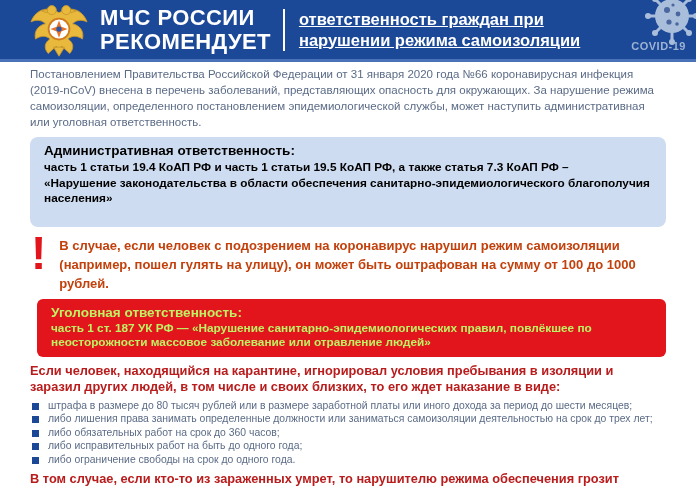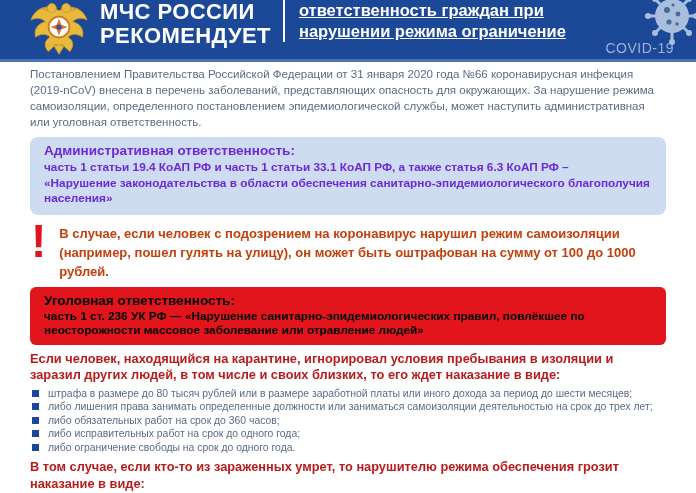--- a/index.html
+++ b/index.html
@@ -4,56 +4,56 @@
 <style>
   * { margin:0; padding:0; box-sizing:border-box; }
   html,body { width:696px; height:493px; background:#fff; overflow:hidden; }
   body { font-family:"Liberation Sans", sans-serif; position:relative; }
 
   .poster { width:696px; height:493px; background:#fff; position:relative; overflow:hidden; }
 
   
   .header {
     height:62px; background:#1c4898; border-bottom:3px solid #4a72b8;
-    display:flex; padding-left:26px; position:relative;
+    display:flex; align-items:center; padding-left:26px; position:relative;
   }
   .emblem { width:66px; height:56px; flex:none; margin-right:8px; }
   .brand { color:#fff; font-weight:800; font-size:22px; line-height:24px; letter-spacing:.4px; white-space:nowrap; }
   .hdr-divider { width:2px; height:42px; background:#ffffff; margin:0 14px 0 12px; flex:none; }
   .htitle { color:#fff; font-weight:700; font-size:16.5px; line-height:21px;text-decoration:underline; }
   .virus { position:absolute; right:-12px; top:-14px; width:72px; height:68px; }
-  .covid-label { position:absolute; right:22px; top:40px; color:#9db3d3; font-weight:400; font-size:14px; letter-spacing:.5px; }
+  .covid-label { position:absolute; right:10px; top:40px; color:#9db3d3; font-weight:700; font-size:11px; letter-spacing:.5px; }
 
   
   .content { padding:0 30px; }
 
   .intro { margin-top:4px; font-size:11.5px; line-height:16px; color:#5b6b86; max-width:650px; }
 
   .admin-box {
     margin-top:7px; background:#cddcf0; border-radius:8px;
-    padding:6px 14px 8px; color:#6d28d9;
+    padding:6px 14px 20px; color:#000000;
   }
   .box-title { font-size:13.5px; font-weight:800; margin-bottom:2px; }
   .box-line { font-size:11.8px; font-weight:700; line-height:15.5px; }
 
   .warning { display:flex; align-items:flex-start; margin-top:6px; }
   .excl { color:#e2151c; font-size:46px; font-weight:800; line-height:40px; margin:0 13px 0 1px; flex:none; }
   .warning-text { padding-top:3px; color:#c2410c; font-weight:700; font-size:13px; line-height:19px; }
 
   .criminal-box {
     margin-top:6px; background:#e2151c; border-radius:6px;
-    padding:6px 14px 7px; color:#000000;
+    padding:6px 14px 7px; color:#bef264;margin-left:7px;
   }
   .criminal-box .box-title { margin-bottom:1px; }
   .criminal-text { font-size:11.8px; font-weight:700; line-height:14.5px; max-width:600px; }
 
   .sec-heading { margin-top:6px; color:#b91c1c; font-weight:800; font-size:12.8px; line-height:16.5px; max-width:660px; }
 
   ul.bullets { list-style:none; margin-top:4px; }
-  ul.bullets li { display:flex; align-items:flex-start; margin-bottom:2px; }
+  ul.bullets li { display:flex; align-items:center; margin-bottom:2px; }
   .sq { width:7px; height:7px; background:#1a4796; flex:none; margin:2px 9px 0 2px; }
   .bullet-text { font-size:10.4px; line-height:11.5px; color:#5b6b86; }
 </style>
 </head>
 <body>
 
 <div class="poster">
 
   <div class="header">
     <svg class="emblem" viewBox="0 0 72 62">
@@ -74,21 +74,21 @@
 
     <div class="brand">
       <div>МЧС РОССИИ</div>
       <div>РЕКОМЕНДУЕТ</div>
     </div>
 
     <div class="hdr-divider"></div>
 
     <div class="htitle">
       <div>ответственность граждан при</div>
-      <div>нарушении режима ограничение</div>
+      <div>нарушении режима самоизоляции</div>
     </div>
 
     <svg class="virus" viewBox="0 0 72 68">
       <g stroke="#a9bedb" stroke-width="3" stroke-linecap="round">
         <line x1="36" y1="30" x2="36" y2="6"></line>
           <line x1="36" y1="30" x2="36" y2="56"></line>
         <line x1="36" y1="30" x2="12" y2="30"></line>
           <line x1="36" y1="30" x2="60" y2="30"></line>
         <line x1="36" y1="30" x2="19" y2="13"></line>
           <line x1="36" y1="30" x2="53" y2="13"></line>
@@ -116,53 +116,53 @@
     </svg>
     <div class="covid-label">COVID-19</div>
   </div>
 
   <div class="content">
 
     <p class="intro">Постановлением Правительства Российской Федерации от 31 января 2020 года №66 коронавирусная инфекция (2019-nCoV) внесена в перечень заболеваний, представляющих опасность для окружающих. За нарушение режима самоизоляции, определенного постановлением эпидемиологической службы, может наступить административная или уголовная ответственность.</p>
 
     <div class="admin-box">
       <div class="box-title">Административная ответственность:</div>
-      <div class="box-line">часть 1 статьи 19.4 КоАП РФ и часть 1 статьи 33.1 КоАП РФ, а также статья 6.3 КоАП РФ –</div>
+      <div class="box-line">часть 1 статьи 19.4 КоАП РФ и часть 1 статьи 19.5 КоАП РФ, а также статья 7.3 КоАП РФ –</div>
       <div class="box-line">«Нарушение законодательства в области обеспечения санитарно-эпидемиологического благополучия населения»</div>
     </div>
 
     <div class="warning">
       <div class="excl">!</div>
       <div class="warning-text">В случае, если человек с подозрением на коронавирус нарушил режим самоизоляции (например, пошел гулять на улицу), он может быть оштрафован на сумму от 100 до 1000 рублей.</div>
     </div>
 
     <div class="criminal-box">
       <div class="box-title">Уголовная ответственность:</div>
-      <div class="criminal-text">часть 1 ст. 236 УК РФ — «Нарушение санитарно-эпидемиологических правил, повлёкшее по неосторожности массовое заболевание или отравление людей»</div>
+      <div class="criminal-text">часть 1 ст. 187 УК РФ — «Нарушение санитарно-эпидемиологических правил, повлёкшее по неосторожности массовое заболевание или отравление людей»</div>
     </div>
 
     <div class="sec-heading">Если человек, находящийся на карантине, игнорировал условия пребывания в изоляции и заразил других людей, в том числе и своих близких, то его ждет наказание в виде:</div>
 
     <ul class="bullets">
 
     <li>
         <span class="sq"></span>
         <span class="bullet-text">штрафа в размере до 80 тысяч рублей или в размере заработной платы или иного дохода за период до шести месяцев;</span>
       </li>
         <li>
         <span class="sq"></span>
         <span class="bullet-text">либо лишения права занимать определенные должности или заниматься самоизоляции деятельностью на срок до трех лет;</span>
       </li>
         <li>
         <span class="sq"></span>
         <span class="bullet-text">либо обязательных работ на срок до 360 часов;</span>
       </li>
         <li>
         <span class="sq"></span>
-        <span class="bullet-text">либо исправительных работ на срок до одного года;</span>
+        <span class="bullet-text">либо исправительных работ на быть до одного года;</span>
       </li>
         <li>
         <span class="sq"></span>
         <span class="bullet-text">либо ограничение свободы на срок до одного года.</span>
       </li>
       </ul>
 
     <div class="sec-heading">В том случае, если кто-то из зараженных умрет, то нарушителю режима обеспечения грозит наказание в виде:</div>
 
   </div>

